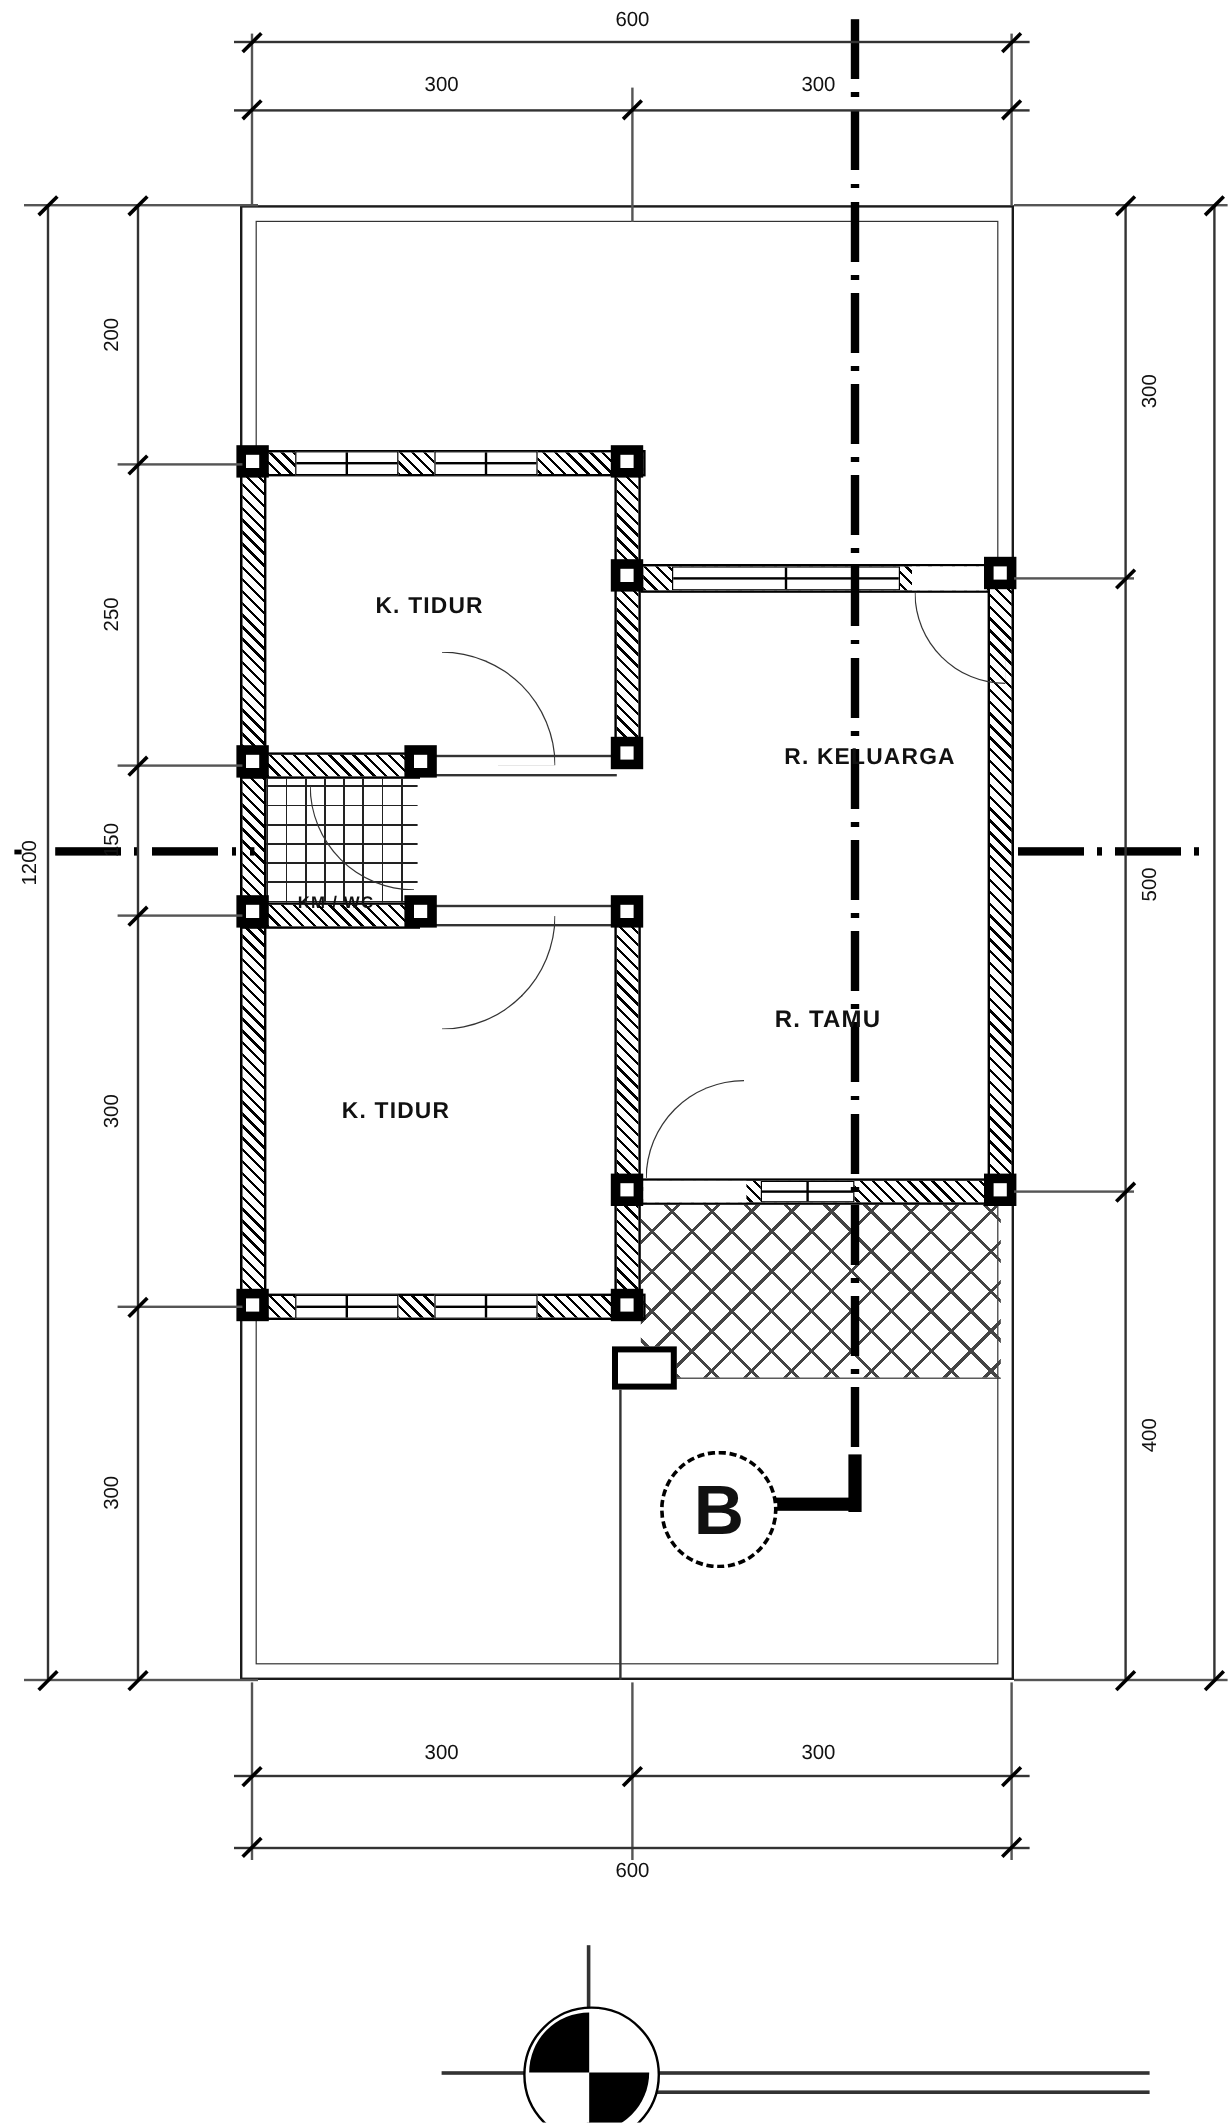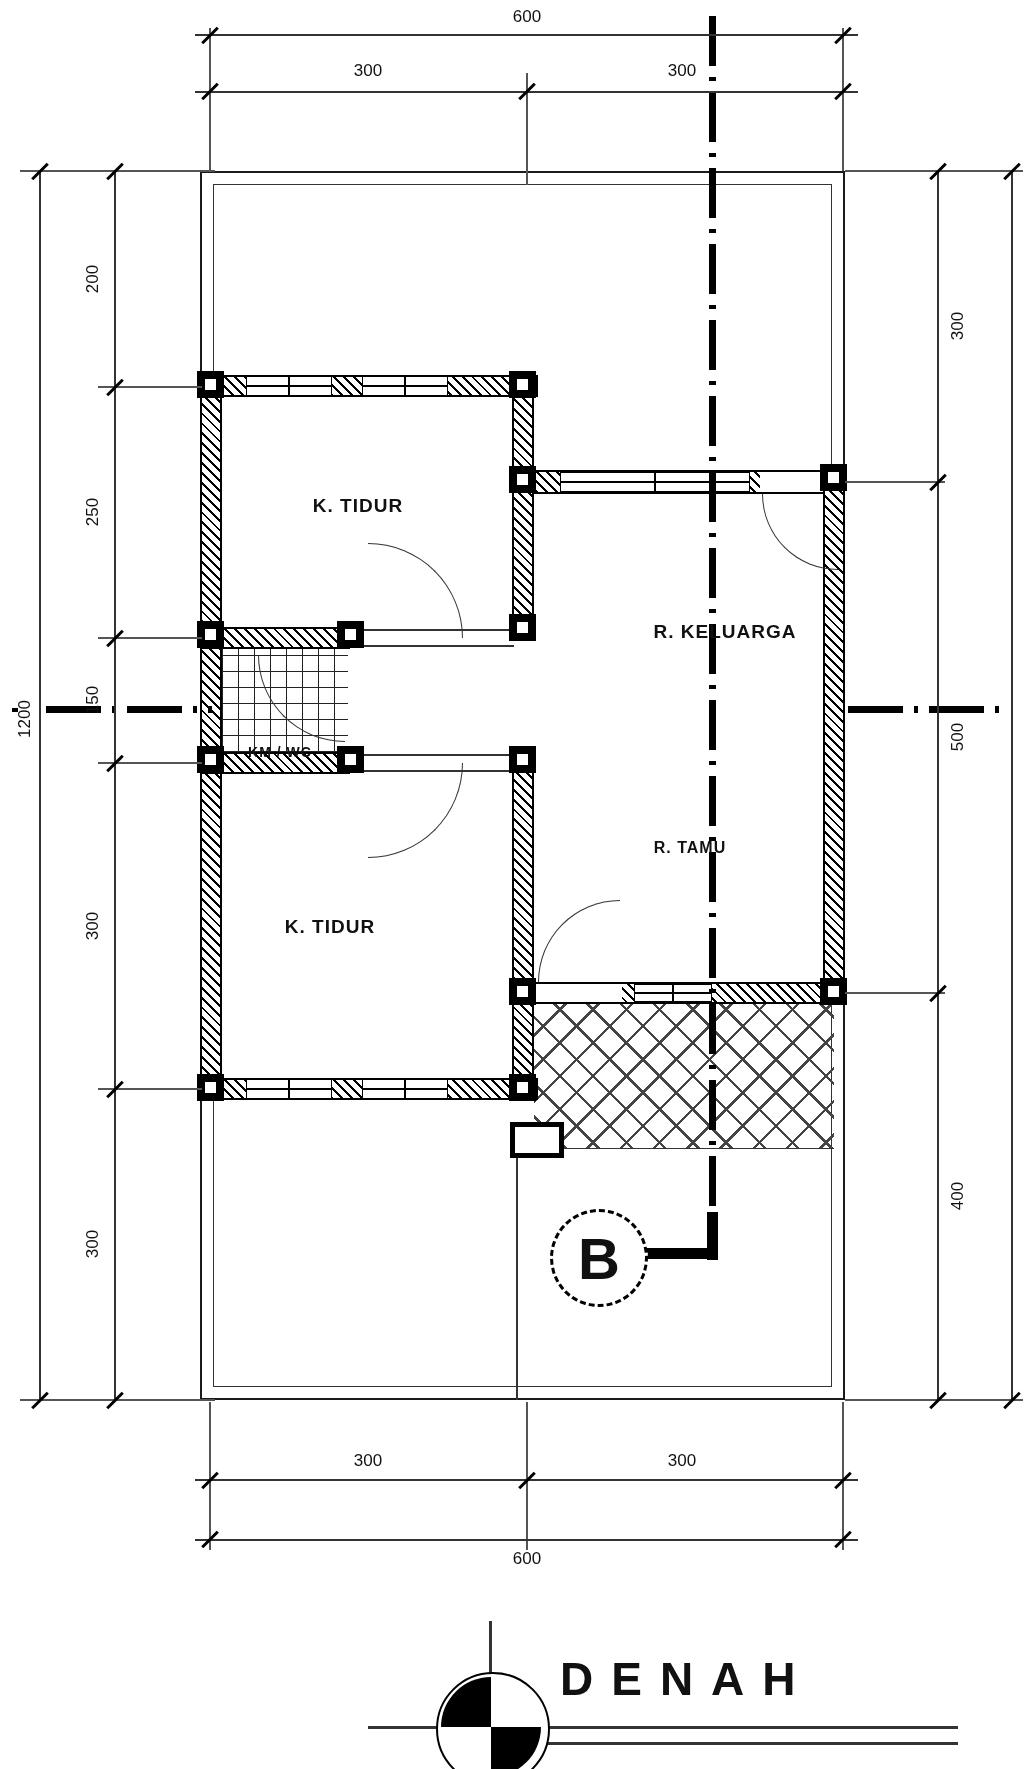--- a/index.html
+++ b/index.html
@@ -180,24 +180,23 @@
   <div class="tick" style="left:927px;top:1399px"></div>
   <div class="tick" style="left:1001px;top:170px"></div>
   <div class="tick" style="left:1001px;top:1399px"></div>
   <div class="dtxt rot" style="left:922px;top:315px;width:72px">300</div>
   <div class="dtxt rot" style="left:922px;top:726px;width:72px">500</div>
   <div class="dtxt rot" style="left:922px;top:1185px;width:72px">400</div>
 
   <div class="rlabel" style="left:268px;top:495px;width:180px;font-size:19px">K. TIDUR</div>
   <div class="rlabel" style="left:625px;top:621px;width:200px;font-size:19px">R. KELUARGA</div>
   <div class="rlabel" style="left:220px;top:744px;width:120px;font-size:14px">KM / WC</div>
-  <div class="rlabel" style="left:600px;top:839px;width:180px;font-size:16px">R. TAMU</div>
+  <div class="rlabel" style="left:600px;top:839px;width:180px;font-size:20px">R. TAMU</div>
   <div class="rlabel" style="left:240px;top:916px;width:180px;font-size:19px">K. TIDUR</div>
 
   <div class="hl" style="left:368px;top:1726px;width:590px;height:3px"></div>
   <div class="hl" style="left:500px;top:1742px;width:458px;height:3px"></div>
   <div class="hl" style="left:489px;top:1621px;width:3px;height:148px"></div>
   <div class="ncirc" style="left:436px;top:1672px;width:110px;height:110px"></div>
   <div class="quad" style="left:441px;top:1677px;width:50px;height:50px;border-radius:100% 0 0 0"></div>
   <div class="quad" style="left:491px;top:1727px;width:50px;height:50px;border-radius:0 0 100% 0"></div>
-  <div class="title" style="left:560px;top:1652px">DENAH</div>
 
 </div>
 
 </body></html>

